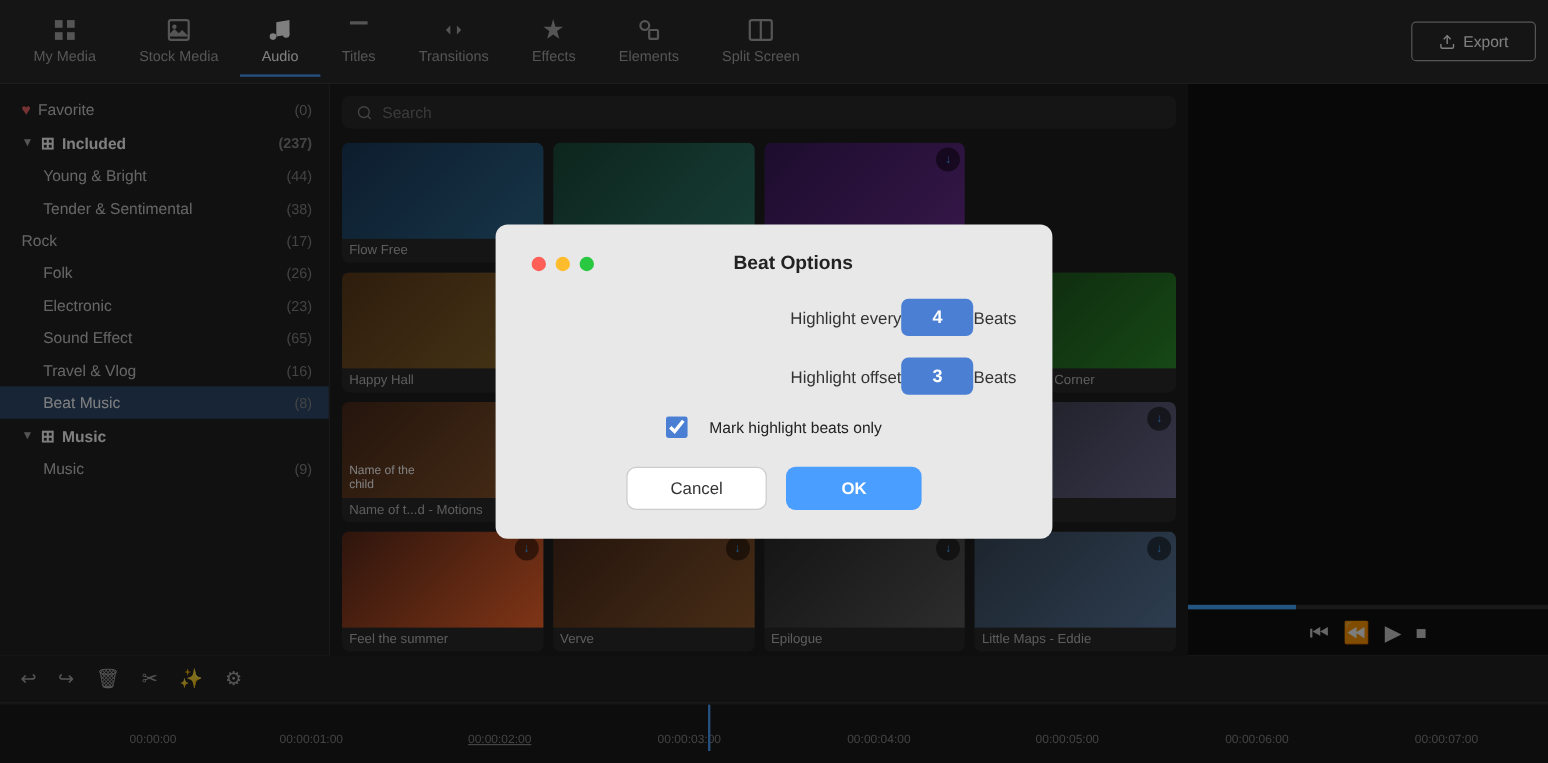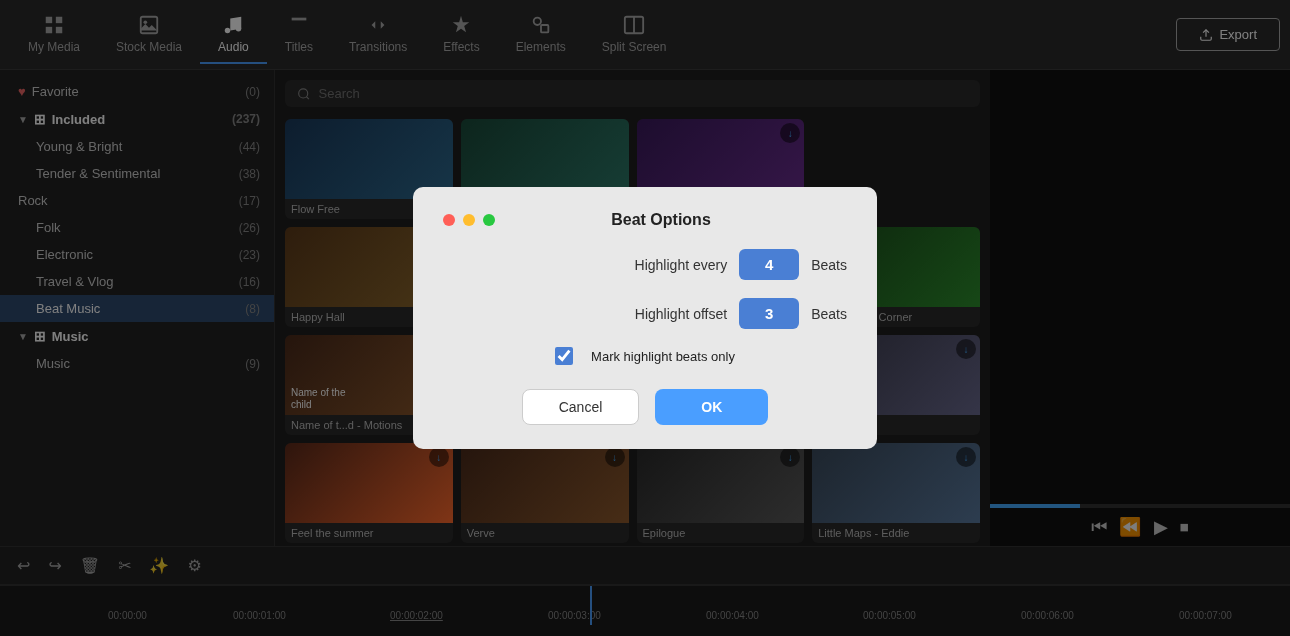--- a/index.html
+++ b/index.html
@@ -56,21 +56,21 @@
 
     
     .modal-overlay { position: fixed; top: 0; left: 0; width: 100%; height: 100%; background: rgba(0,0,0,0.5); display: flex; align-items: center; justify-content: center; z-index: 100; }
     .modal { background: #e8e8e8; border-radius: 10px; width: 464px; padding: 24px 30px; color: #222; position: relative; }
     .modal-titlebar { display: flex; align-items: center; gap: 8px; margin-bottom: 20px; }
     .modal-dot { width: 12px; height: 12px; border-radius: 50%; }
     .modal-dot.red { background: #ff5f57; }
     .modal-dot.yellow { background: #ffbd2e; }
     .modal-dot.green { background: #28c840; }
     .modal-title { font-size: 16px; font-weight: 600; color: #222; text-align: center; flex: 1; margin-right: 28px; }
-    .modal-row { display: flex; align-items: center; margin-bottom: 18px; gap: 12px; }
+    .modal-row { display: flex; align-items: center; margin-bottom: 18px; }
     .modal-row label { flex: 1; text-align: right; color: #333; font-size: 14px; }
     .modal-input { width: 60px; background: #4a7fd4; color: #fff; border: none; border-radius: 6px; padding: 7px 10px; font-size: 15px; font-weight: 600; text-align: center; outline: none; }
     .modal-unit { color: #333; font-size: 14px; }
     .modal-checkbox-row { display: flex; align-items: center; justify-content: center; gap: 18px; margin-bottom: 24px; }
     .modal-checkbox { width: 18px; height: 18px; accent-color: #4a7fd4; }
     .modal-btns { display: flex; justify-content: center; gap: 16px; }
     .modal-cancel { background: #fff; border: 1px solid #ccc; border-radius: 8px; padding: 9px 36px; font-size: 14px; cursor: pointer; color: #333; }
     .modal-ok { background: #4a9eff; border: none; border-radius: 8px; padding: 9px 46px; font-size: 14px; cursor: pointer; color: #fff; font-weight: 700; }
 
     
@@ -187,20 +187,24 @@
       <span>Rock</span>
       <span class="count">(17)</span>
     </div>
     <div class="sidebar-item" style="padding-left:36px;">
       <span>Folk</span>
       <span class="count">(26)</span>
     </div>
     <div class="sidebar-item" style="padding-left:36px;">
       <span>Electronic</span>
       <span class="count">(23)</span>
+    </div>
+    <div class="sidebar-item" style="padding-left:36px;">
+      <span>Sound Effect</span>
+      <span class="count">(65)</span>
     </div>
     <div class="sidebar-item" style="padding-left:36px;">
       <span>Travel &amp; Vlog</span>
       <span class="count">(16)</span>
     </div>
     <div class="sidebar-item active" style="padding-left:36px;">
       <span>Beat Music</span>
       <span class="count">(8)</span>
     </div>
 

